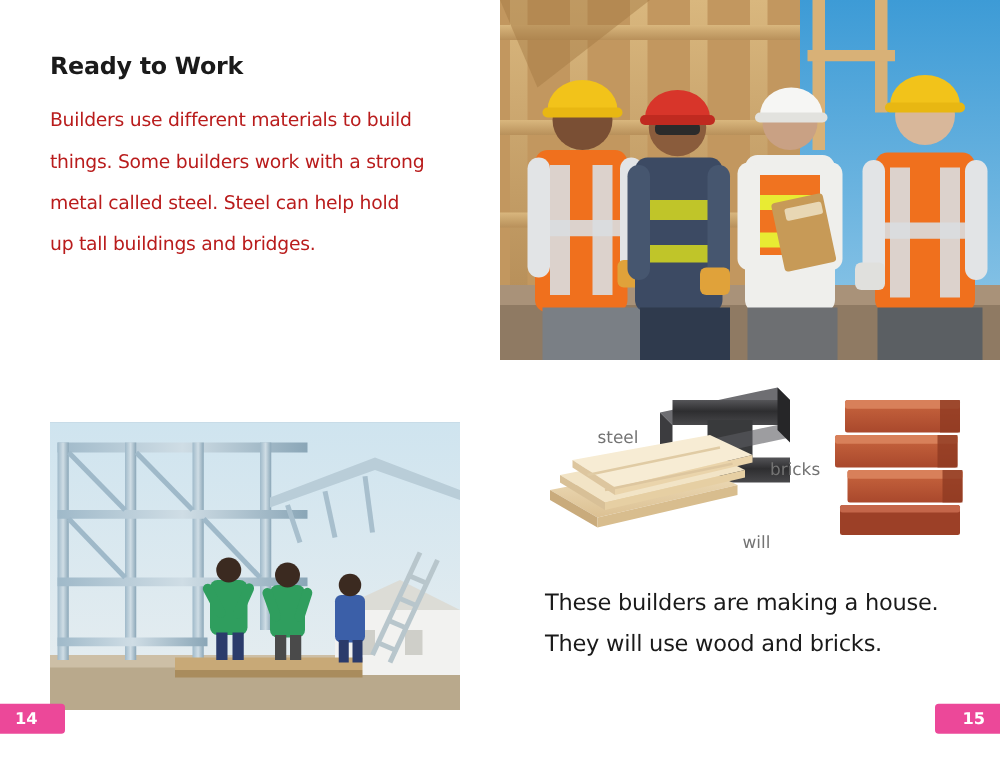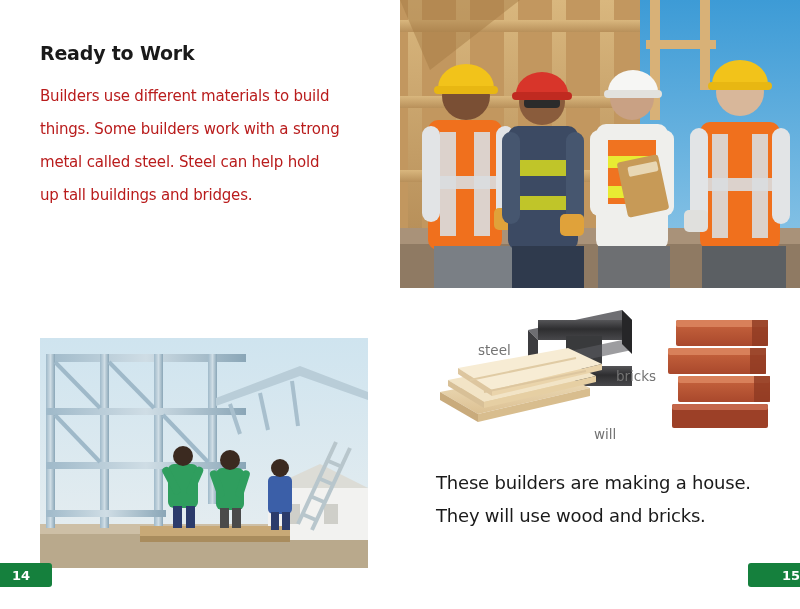--- a/index.html
+++ b/index.html
@@ -82,30 +82,30 @@
     line-height: 33px;
     color: #1a1a1a;
     letter-spacing: -0.2px;
   }
 
   
   .pagenum {
     position: absolute;
     bottom: 22px;
     width: 52px; height: 24px;
-    background: #15803d;
+    background: #ec4899;
     border-radius: 2px;
     color: #ffffff;
     font-size: 13px;
     font-weight: bold;
     display: flex;
     align-items: center;
   }
   .pagenum-left  { left: 0px;  padding-left: 12px; justify-content: flex-start; border-radius: 0 3px 3px 0;}
-  .pagenum-right { right: 0px; justify-content: flex-end;  border-radius: 3px 0 0 3px;}
+  .pagenum-right { right: 0px; padding-right: 12px; justify-content: flex-end;  border-radius: 3px 0 0 3px;}
 
   svg { display: block; }
 </style>
 </head>
 <body>
 
 <div class="spread">
 
   <div class="page page-left">
 

